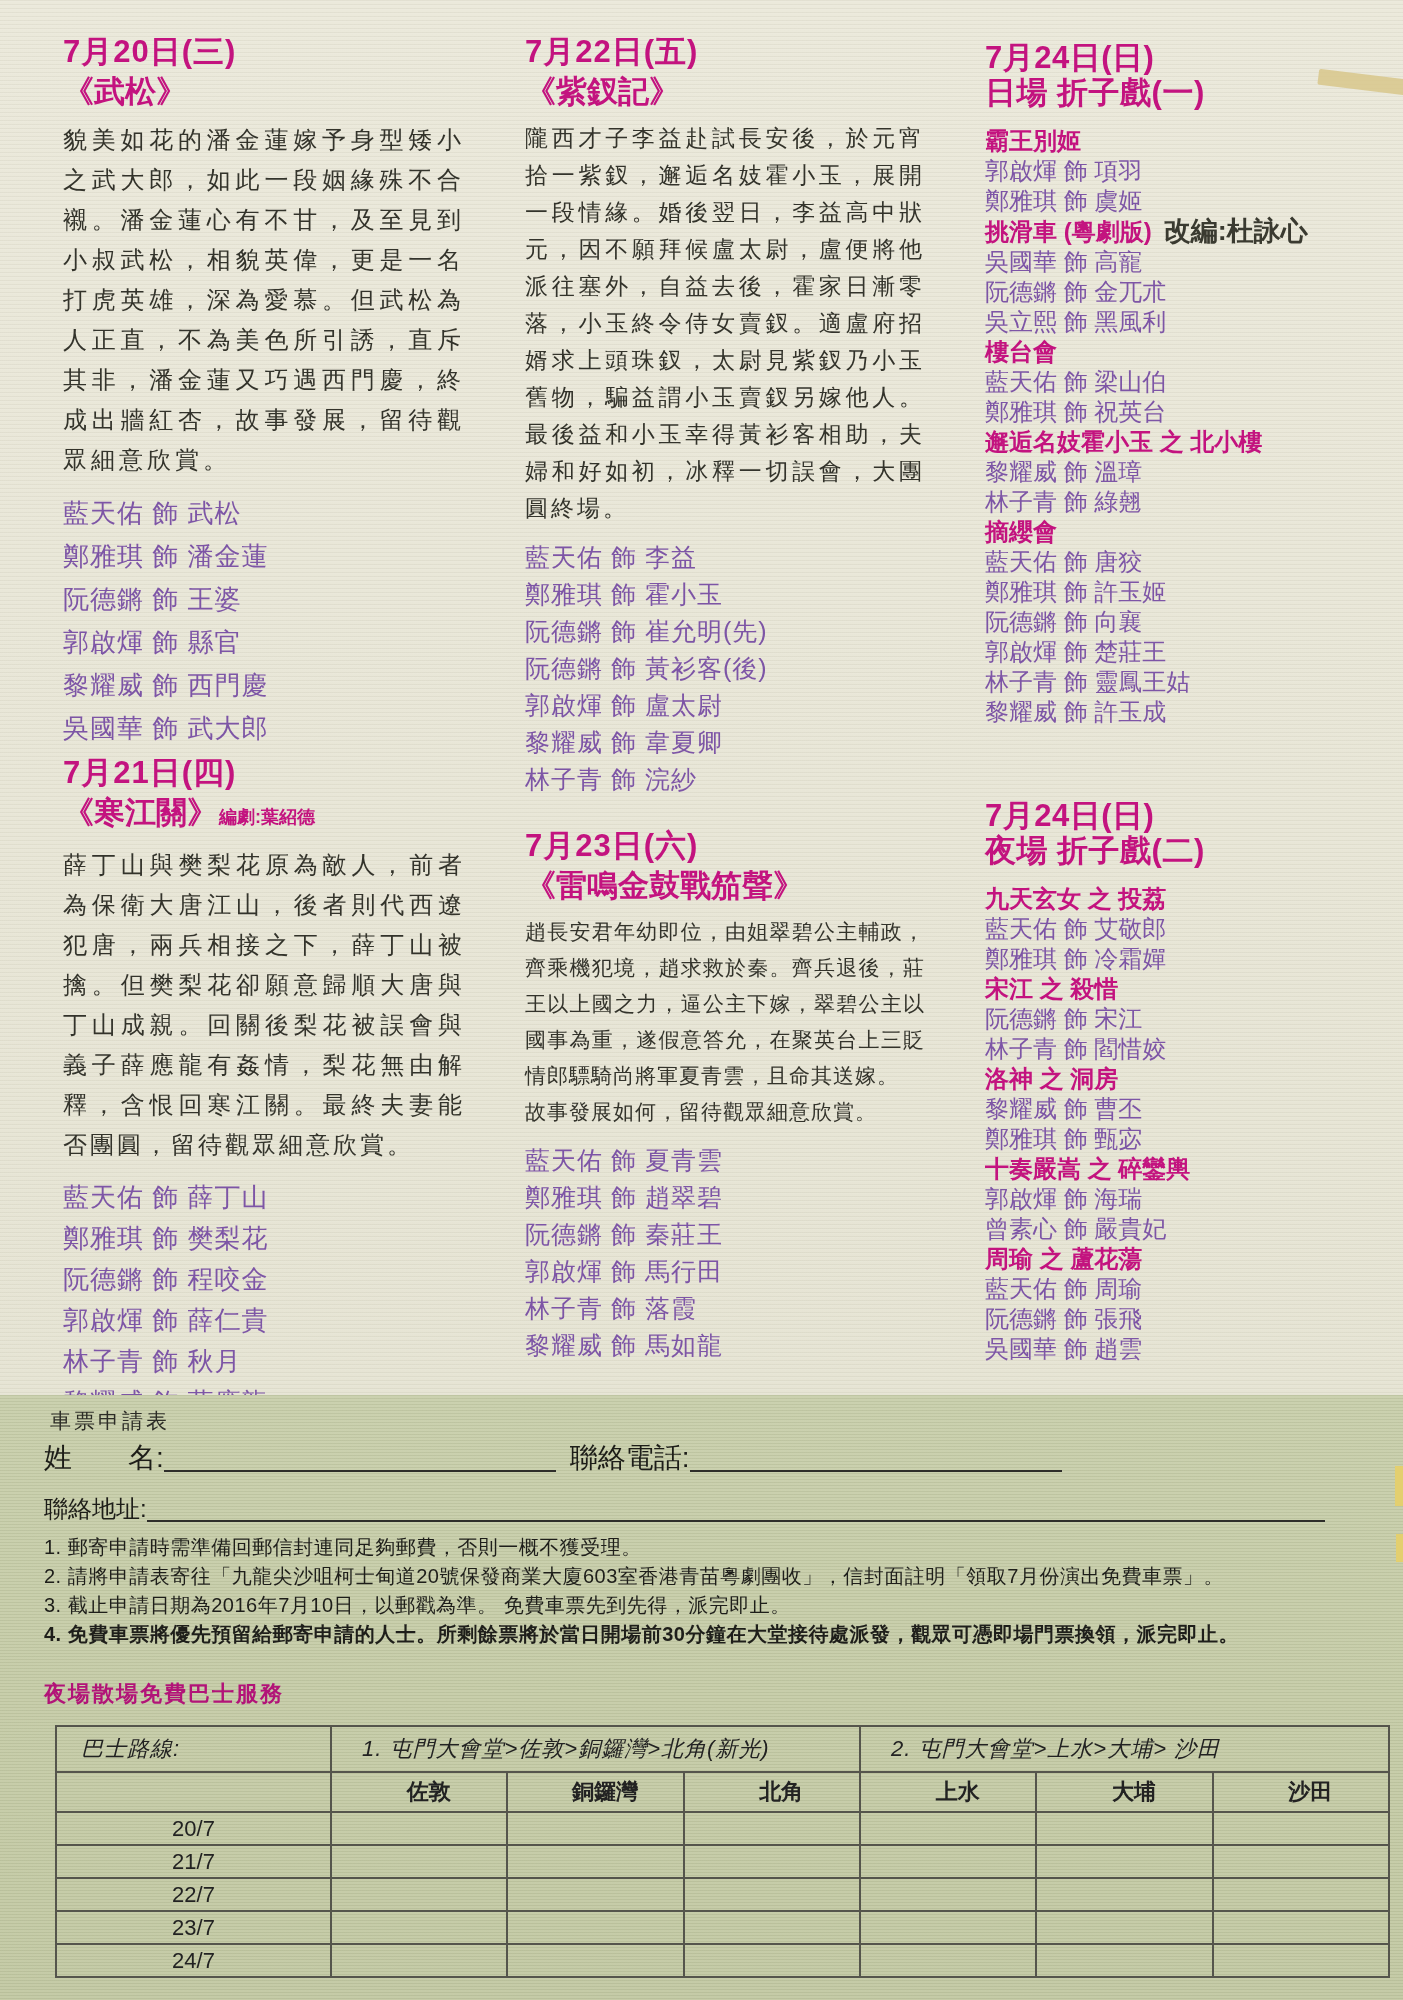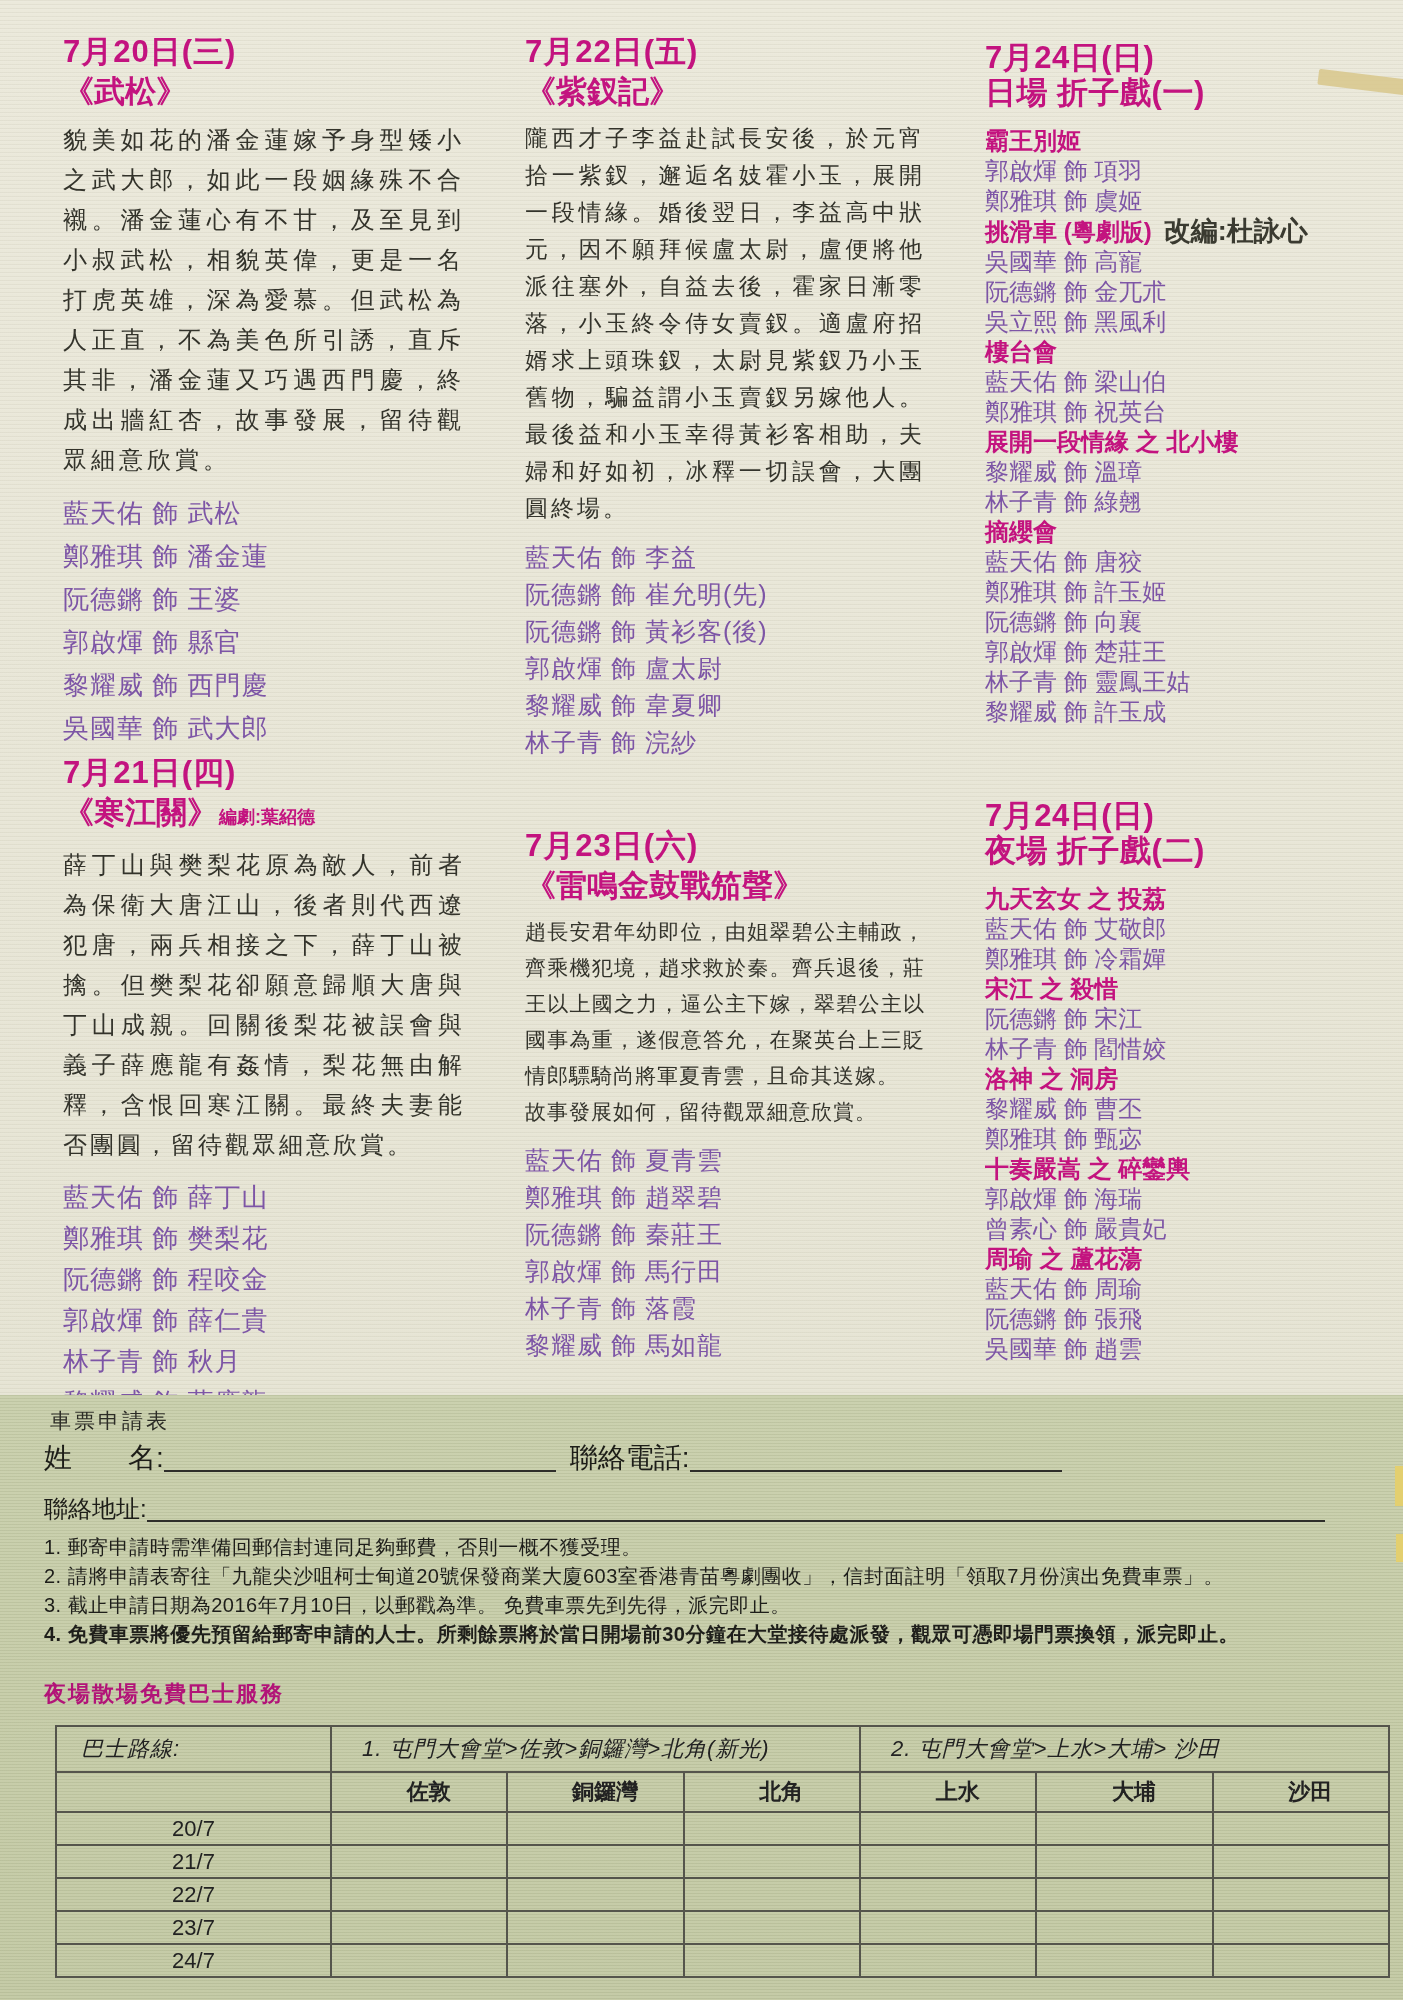--- a/index.html
+++ b/index.html
@@ -127,20 +127,21 @@
         </div>
     </section>
 
     <section class="prog p-jul22 col2">
       <h2 class="p-date">7月22日(五)</h2>
       <h3 class="p-title"><span>《紫釵記》</span></h3>
       <p class="syn">隴西才子李益赴試長安後，於元宵拾一紫釵，邂逅名妓霍小玉，展開一段情緣。婚後翌日，李益高中狀元，因不願拜候盧太尉，盧便將他派往塞外，自益去後，霍家日漸零落，小玉終令侍女賣釵。適盧府招婿求上頭珠釵，太尉見紫釵乃小玉舊物，騙益謂小玉賣釵另嫁他人。最後益和小玉幸得黃衫客相助，夫婦和好如初，冰釋一切誤會，大團圓終場。</p>
       <div class="cast">
 
       <div class="cast-line">藍天佑 飾 李益</div>
+          <div class="cast-line">鄭雅琪 飾 霍小玉</div>
           <div class="cast-line">阮德鏘 飾 崔允明(先)</div>
           <div class="cast-line">阮德鏘 飾 黃衫客(後)</div>
           <div class="cast-line">郭啟煇 飾 盧太尉</div>
           <div class="cast-line">黎耀威 飾 韋夏卿</div>
           <div class="cast-line">林子青 飾 浣紗</div>
         </div>
     </section>
 
     <section class="prog p-jul23 col2">
       <h2 class="p-date">7月23日(六)</h2>
@@ -176,21 +177,21 @@
           <div class="fz-line t-cast"><span>阮德鏘 飾 金兀朮</span></div>
 
           <div class="fz-line t-cast"><span>吳立熙 飾 黑風利</span></div>
 
           <div class="fz-line t-title"><span>樓台會</span></div>
 
           <div class="fz-line t-cast"><span>藍天佑 飾 梁山伯</span></div>
 
           <div class="fz-line t-cast"><span>鄭雅琪 飾 祝英台</span></div>
 
-          <div class="fz-line t-title"><span>展開一段情緣 之 北小樓</span></div>
+          <div class="fz-line t-title"><span>邂逅名妓霍小玉 之 北小樓</span></div>
 
           <div class="fz-line t-cast"><span>黎耀威 飾 溫璋</span></div>
 
           <div class="fz-line t-cast"><span>林子青 飾 綠翹</span></div>
 
           <div class="fz-line t-title"><span>摘纓會</span></div>
 
           <div class="fz-line t-cast"><span>藍天佑 飾 唐狡</span></div>
 
           <div class="fz-line t-cast"><span>鄭雅琪 飾 許玉姬</span></div>

